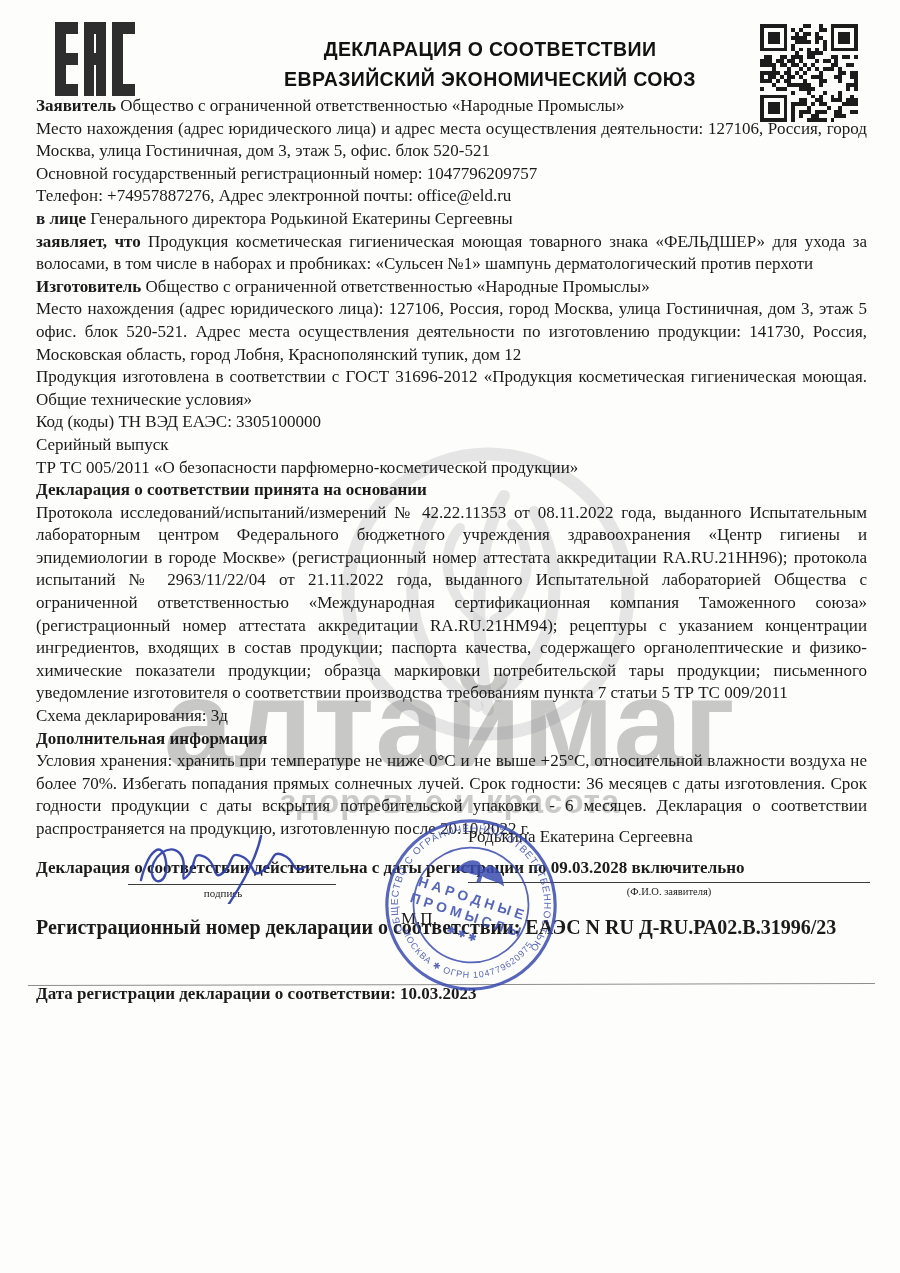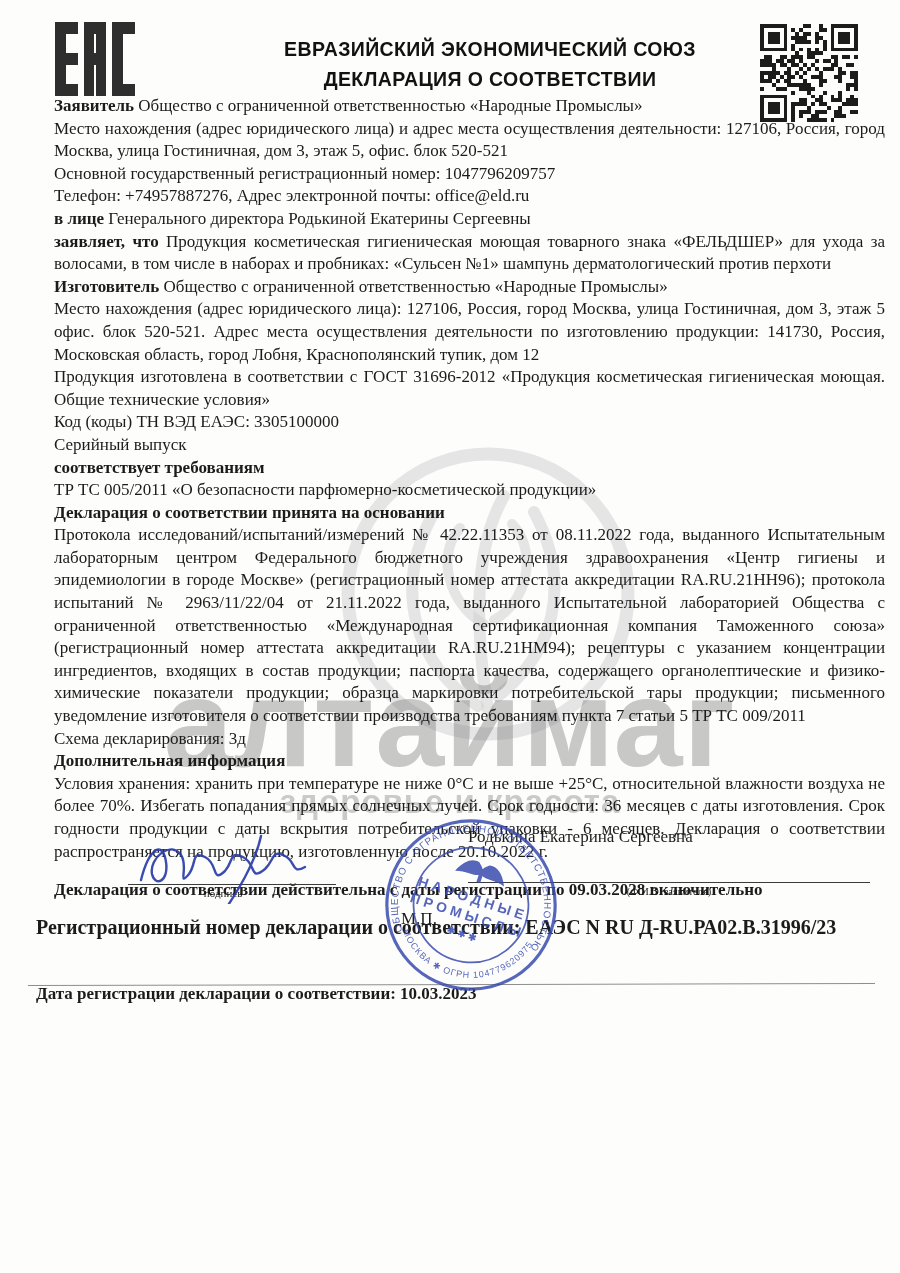--- a/index.html
+++ b/index.html
@@ -13,21 +13,21 @@
   .qr{position:absolute;left:760px;top:24px;width:98px;height:98px;}
   
   .wm-circle{position:absolute;left:332px;top:438px;width:312px;height:312px;z-index:0;}
   .wm-brand{position:absolute;left:0;top:658px;width:900px;text-align:center;z-index:0;
             font-family:"Liberation Sans",sans-serif;font-weight:bold;font-size:124px;
             letter-spacing:1px;color:rgba(120,120,120,.40);line-height:130px;}
   .wm-tagline{position:absolute;left:0;top:783px;width:900px;text-align:center;z-index:0;
             font-family:"Liberation Sans",sans-serif;font-weight:bold;font-size:33px;
             letter-spacing:1px;color:rgba(130,130,130,.42);}
   
-  .doc-body{position:absolute;left:54px;top:95px;width:831px;z-index:1;
+  .doc-body{position:absolute;left:36px;top:95px;width:831px;z-index:1;
             font-size:17px;line-height:22.6px;text-align:justify;}
   .doc-body p{margin:0;}
   .doc-body p.bold{font-weight:bold;}
   .doc-body p.gap{margin-top:16px;}
   
   .sig-svg{position:absolute;left:133px;top:830px;width:235px;height:74px;z-index:3;}
   .sig-line{position:absolute;left:128px;top:884px;width:208px;border-top:1.6px solid #3c3c3c;z-index:1;}
   .sig-label{position:absolute;left:119px;top:887px;width:208px;text-align:center;font-size:11px;z-index:1;}
   .mp{position:absolute;left:401px;top:909px;font-size:17px;z-index:1;}
   .fio-name{position:absolute;left:468px;top:827px;width:402px;text-align:left;font-size:17px;z-index:1;}
@@ -66,22 +66,22 @@
     <rect x="29" y="0" width="10" height="74"></rect>
       <rect x="41" y="0" width="10" height="74"></rect>
     <rect x="29" y="0" width="22" height="12"></rect>
       <rect x="29" y="31" width="22" height="12"></rect>
     <rect x="57" y="0" width="11" height="74"></rect>
       <rect x="57" y="0" width="23" height="12"></rect>
     <rect x="57" y="62" width="23" height="12"></rect>
   </svg>
 
   <div class="titles">
+    <div>ДЕКЛАРАЦИЯ О СООТВЕТСТВИИ</div>
     <div>ЕВРАЗИЙСКИЙ ЭКОНОМИЧЕСКИЙ СОЮЗ</div>
-    <div>ДЕКЛАРАЦИЯ О СООТВЕТСТВИИ</div>
   </div>
 
   <svg class="qr" id="qr" viewBox="0 0 25 25" shape-rendering="crispEdges">
       <rect x="11" y="0" width="1" height="1" fill="#1c1c1c"></rect>
       <rect x="12" y="0" width="1" height="1" fill="#1c1c1c"></rect>
       <rect x="15" y="0" width="1" height="1" fill="#1c1c1c"></rect>
       <rect x="8" y="1" width="1" height="1" fill="#1c1c1c"></rect>
       <rect x="10" y="1" width="1" height="1" fill="#1c1c1c"></rect>
       <rect x="15" y="1" width="1" height="1" fill="#1c1c1c"></rect>
       <rect x="16" y="1" width="1" height="1" fill="#1c1c1c"></rect>
@@ -297,21 +297,20 @@
       <p class="">Место нахождения (адрес юридического лица) и адрес места осуществления деятельности: 127106, Россия, город Москва, улица Гостиничная, дом 3, этаж 5, офис. блок 520-521</p>
       <p class="">Основной государственный регистрационный номер: 1047796209757</p>
       <p class="">Телефон: +74957887276, Адрес электронной почты: office@eld.ru</p>
       <p class=""><b>в лице </b>Генерального директора Родькиной Екатерины Сергеевны</p>
       <p class=""><b>заявляет, что </b>Продукция косметическая гигиеническая моющая товарного знака «ФЕЛЬДШЕР» для ухода за волосами, в том числе в наборах и пробниках: «Сульсен №1» шампунь дерматологический против перхоти</p>
       <p class=""><b>Изготовитель </b>Общество с ограниченной ответственностью «Народные Промыслы»</p>
       <p class="">Место нахождения (адрес юридического лица): 127106, Россия, город Москва, улица Гостиничная, дом 3, этаж 5 офис. блок 520-521. Адрес места осуществления деятельности по изготовлению продукции: 141730, Россия, Московская область, город Лобня, Краснополянский тупик, дом 12</p>
       <p class="">Продукция изготовлена в соответствии с ГОСТ 31696-2012 «Продукция косметическая гигиеническая моющая. Общие технические условия»</p>
       <p class="">Код (коды) ТН ВЭД ЕАЭС: 3305100000</p>
       <p class="">Серийный выпуск</p>
-      <p class="bold">соответствует требованиям</p>
       <p class="">ТР ТС 005/2011 «О безопасности парфюмерно-косметической продукции»</p>
       <p class="bold">Декларация о соответствии принята на основании</p>
       <p class="">Протокола исследований/испытаний/измерений № 42.22.11353 от 08.11.2022 года, выданного Испытательным лабораторным центром Федерального бюджетного учреждения здравоохранения «Центр гигиены и эпидемиологии в городе Москве» (регистрационный номер аттестата аккредитации RA.RU.21НН96); протокола испытаний № 2963/11/22/04 от 21.11.2022 года, выданного Испытательной лабораторией Общества с ограниченной ответственностью «Международная сертификационная компания Таможенного союза» (регистрационный номер аттестата аккредитации RA.RU.21НМ94); рецептуры с указанием концентрации ингредиентов, входящих в состав продукции; паспорта качества, содержащего органолептические и физико-химические показатели продукции; образца маркировки потребительской тары продукции; письменного уведомление изготовителя о соответствии производства требованиям пункта 7 статьи 5 ТР ТС 009/2011</p>
       <p class="">Схема декларирования: 3д</p>
       <p class="bold">Дополнительная информация</p>
       <p class="">Условия хранения: хранить при температуре не ниже 0°С и не выше +25°С, относительной влажности воздуха не более 70%. Избегать попадания прямых солнечных лучей. Срок годности: 36 месяцев с даты изготовления. Срок годности продукции с даты вскрытия потребительской упаковки - 6 месяцев. Декларация о соответствии распространяется на продукцию, изготовленную после 20.10.2022 г.</p>
       <p class="bold gap">Декларация о соответствии действительна с даты регистрации по 09.03.2028 включительно</p>
     </div>
 
   <svg class="sig-svg" viewBox="0 0 235 74">

